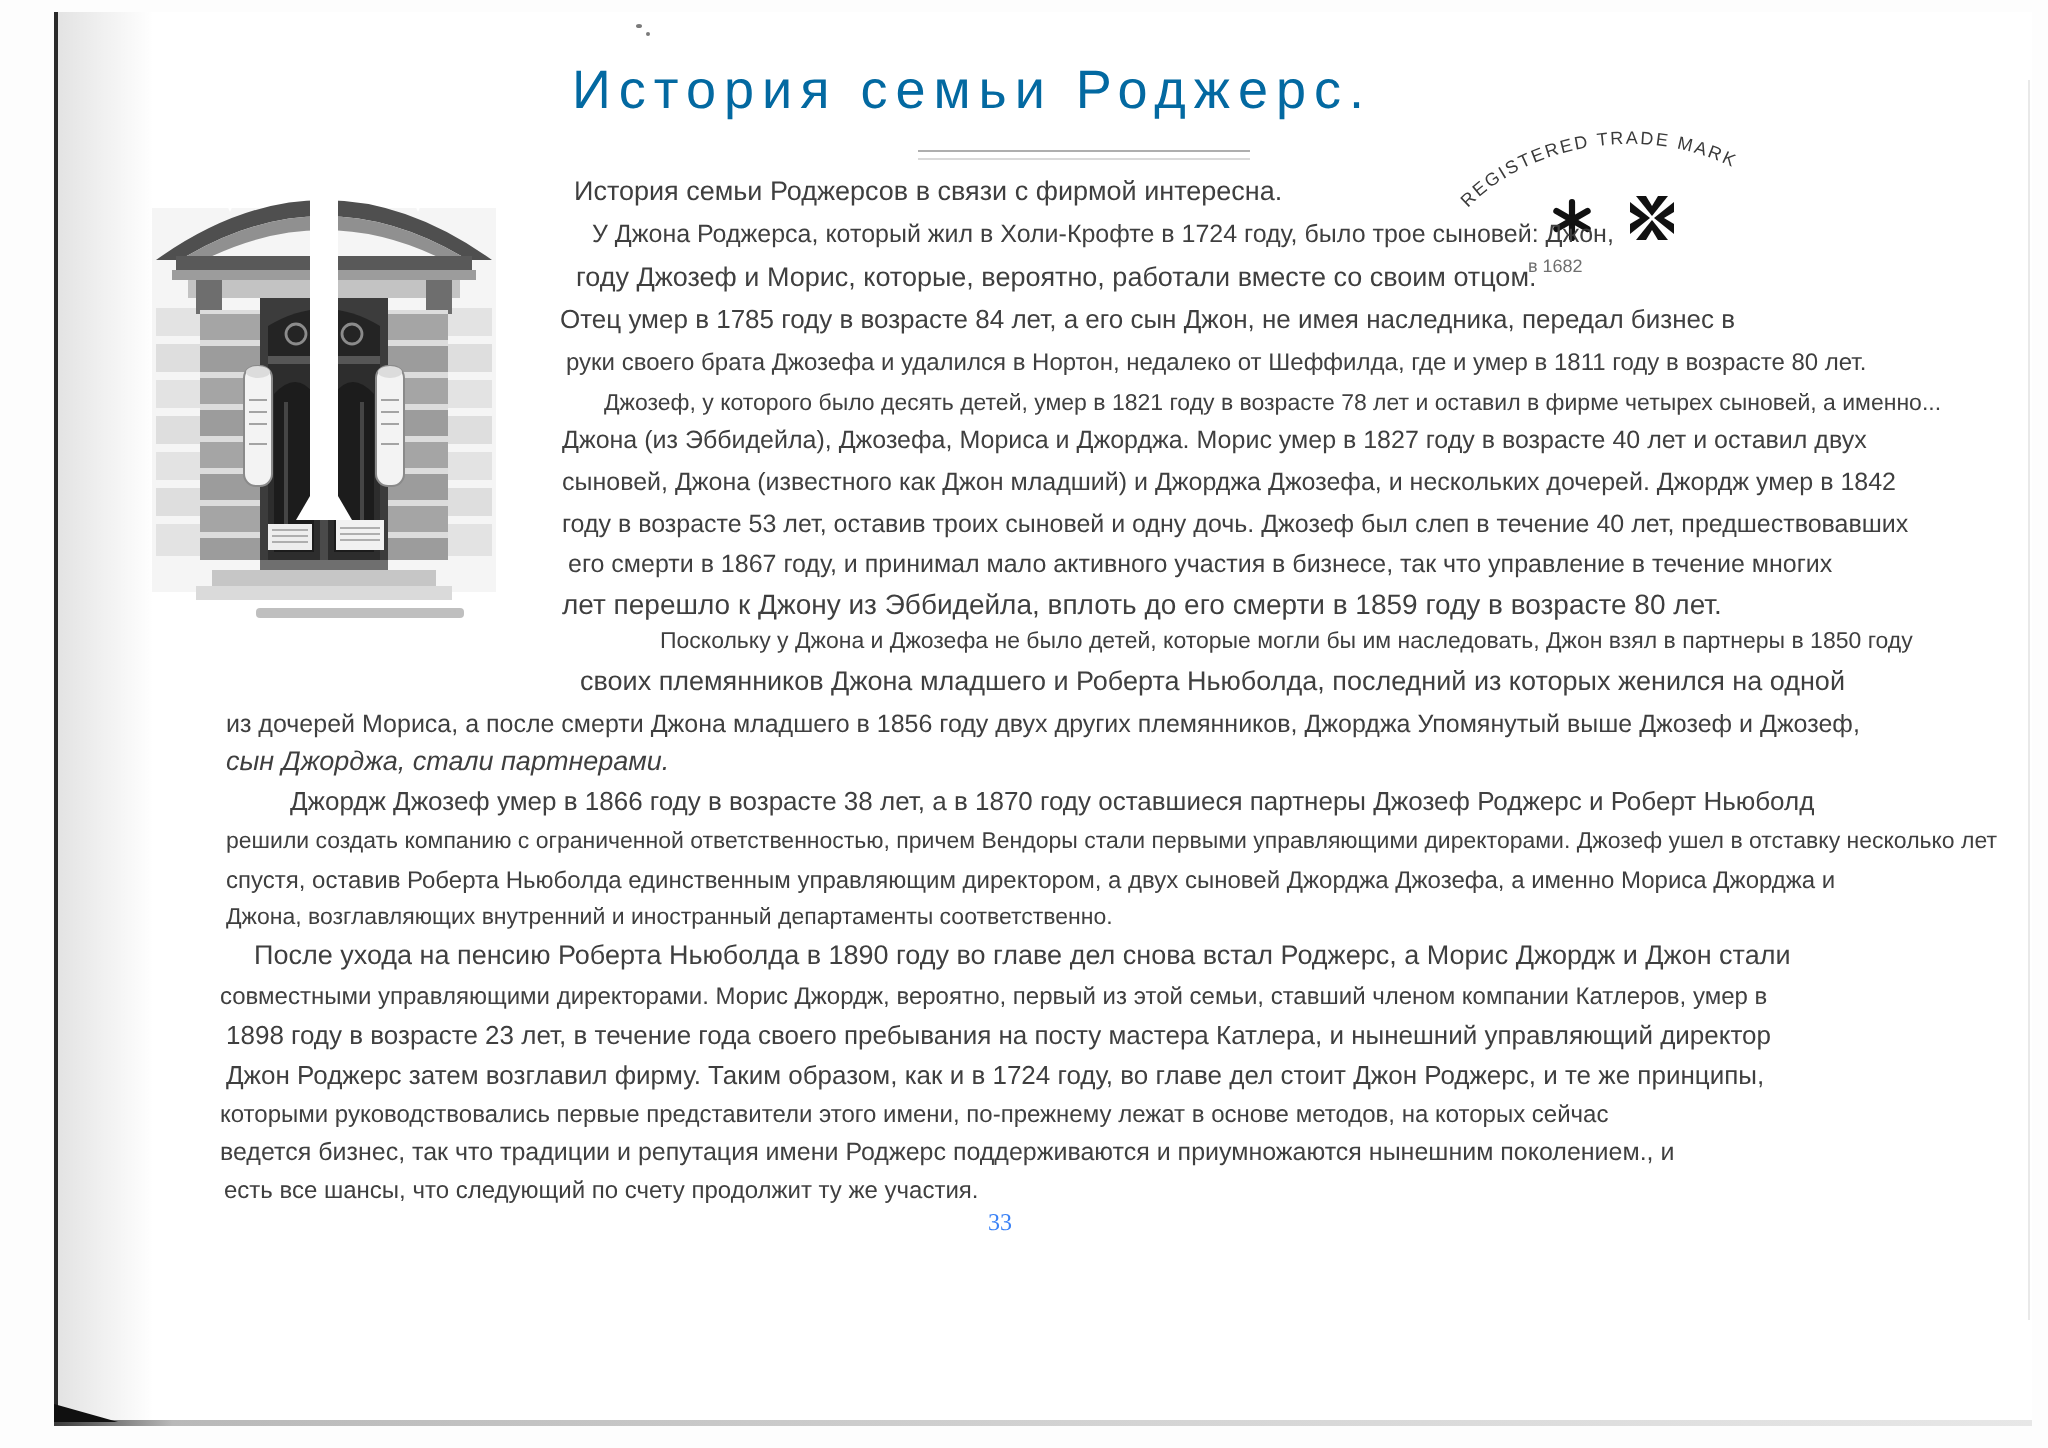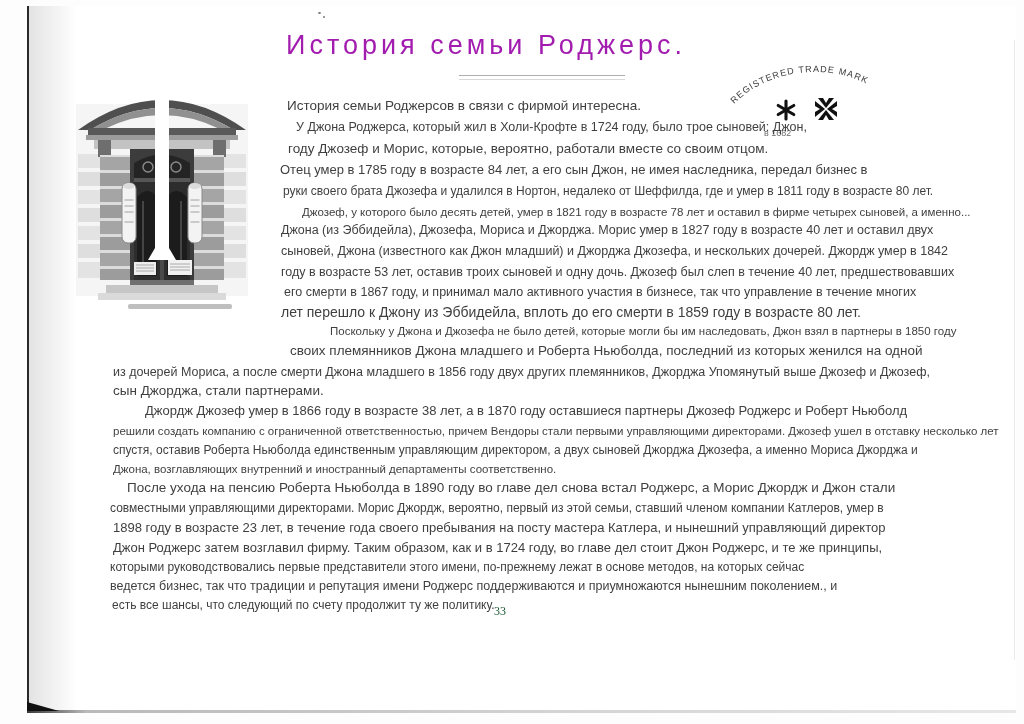--- a/index.html
+++ b/index.html
@@ -10,26 +10,26 @@
   .sheet-shadow{position:absolute;left:29px;top:6px;width:48px;height:704px;
        background:linear-gradient(to right,rgba(0,0,0,0.11),rgba(0,0,0,0.0));}
   .edge-left{position:absolute;left:27px;top:6px;width:2px;height:704px;background:#2a2a2a;}
   .edge-bottom{position:absolute;left:27px;top:710px;width:989px;height:3px;
        background:linear-gradient(to right,#3a3a3a 0%,#b9b9b9 6%,#d4d4d4 55%,#e7e7e7 100%);}
   .edge-right{position:absolute;left:1014px;top:40px;width:1px;height:620px;background:#e9e9e9;}
   .corner-curl{position:absolute;left:27px;top:702px;width:0;height:0;
        border-bottom:9px solid #101010;border-right:32px solid transparent;}
   .speck{position:absolute;background:#7a7a7a;border-radius:50%;}
   .title{position:absolute;left:286px;top:30px;font-size:27px;letter-spacing:4px;
-       color:#a21caf;white-space:nowrap;}
+       color:#0369a1;white-space:nowrap;}
   .title-rule{position:absolute;left:459px;top:75px;width:166px;height:3px;
        border-top:1px solid #aeaeae;border-bottom:1px solid #d9d9d9;}
-  .ln{position:absolute;color:#3f3f3f;white-space:nowrap;line-height:1.1;margin-top:10px;}
+  .ln{position:absolute;color:#3f3f3f;white-space:nowrap;line-height:1.1;}
   .pagenum{position:absolute;left:494px;top:604px;font-family:"Liberation Serif",serif;
-       font-size:12px;color:#14532d;}
+       font-size:12px;color:#3b82f6;}
   .doorway{position:absolute;left:72px;top:70px;}
   .tmark{position:absolute;left:720px;top:58px;}
 </style>
 </head>
 <body>
 
 <div class="stage">
   <div class="sheet"></div>
   <div class="sheet-shadow"></div>
   <div class="edge-left"></div>
@@ -196,27 +196,27 @@
   <div class="ln" style="left:283px;top:175px;font-size:12px;">руки своего брата Джозефа и удалился в Нортон, недалеко от Шеффилда, где и умер в 1811 году в возрасте 80 лет.</div>
   <div class="ln" style="left:302px;top:196px;font-size:11.5px;">Джозеф, у которого было десять детей, умер в 1821 году в возрасте 78 лет и оставил в фирме четырех сыновей, а именно...</div>
   <div class="ln" style="left:281px;top:214px;font-size:12.5px;">Джона (из Эббидейла), Джозефа, Мориса и Джорджа. Морис умер в 1827 году в возрасте 40 лет и оставил двух</div>
   <div class="ln" style="left:281px;top:235px;font-size:12.5px;text-align:right;">сыновей, Джона (известного как Джон младший) и Джорджа Джозефа, и нескольких дочерей. Джордж умер в 1842</div>
   <div class="ln" style="left:281px;top:256px;font-size:12.5px;">году в возрасте 53 лет, оставив троих сыновей и одну дочь. Джозеф был слеп в течение 40 лет, предшествовавших</div>
   <div class="ln" style="left:284px;top:276px;font-size:12.5px;">его смерти в 1867 году, и принимал мало активного участия в бизнесе, так что управление в течение многих</div>
   <div class="ln" style="left:281px;top:295px;font-size:14px;">лет перешло к Джону из Эббидейла, вплоть до его смерти в 1859 году в возрасте 80 лет.</div>
   <div class="ln" style="left:330px;top:315px;font-size:11.5px;">Поскольку у Джона и Джозефа не было детей, которые могли бы им наследовать, Джон взял в партнеры в 1850 году</div>
   <div class="ln" style="left:290px;top:334px;font-size:13.5px;">своих племянников Джона младшего и Роберта Ньюболда, последний из которых женился на одной</div>
   <div class="ln" style="left:113px;top:356px;font-size:12.5px;">из дочерей Мориса, а после смерти Джона младшего в 1856 году двух других племянников, Джорджа Упомянутый выше Джозеф и Джозеф,</div>
-  <div class="ln" style="left:113px;top:374px;font-size:13.5px;">сын Джорджа, стали партнерами.</div>
+  <div class="ln" style="left:113px;top:374px;font-size:13.5px;font-style:italic;">сын Джорджа, стали партнерами.</div>
   <div class="ln" style="left:145px;top:394px;font-size:13px;">Джордж Джозеф умер в 1866 году в возрасте 38 лет, а в 1870 году оставшиеся партнеры Джозеф Роджерс и Роберт Ньюболд</div>
   <div class="ln" style="left:113px;top:415px;font-size:11.5px;">решили создать компанию с ограниченной ответственностью, причем Вендоры стали первыми управляющими директорами. Джозеф ушел в отставку несколько лет</div>
   <div class="ln" style="left:113px;top:434px;font-size:12px;">спустя, оставив Роберта Ньюболда единственным управляющим директором, а двух сыновей Джорджа Джозефа, а именно Мориса Джорджа и</div>
   <div class="ln" style="left:113px;top:453px;font-size:11.5px;">Джона, возглавляющих внутренний и иностранный департаменты соответственно.</div>
   <div class="ln" style="left:127px;top:471px;font-size:13.5px;">После ухода на пенсию Роберта Ньюболда в 1890 году во главе дел снова встал Роджерс, а Морис Джордж и Джон стали</div>
   <div class="ln" style="left:110px;top:492px;font-size:12px;">совместными управляющими директорами. Морис Джордж, вероятно, первый из этой семьи, ставший членом компании Катлеров, умер в</div>
   <div class="ln" style="left:113px;top:511px;font-size:13px;">1898 году в возрасте 23 лет, в течение года своего пребывания на посту мастера Катлера, и нынешний управляющий директор</div>
   <div class="ln" style="left:113px;top:531px;font-size:13px;">Джон Роджерс затем возглавил фирму. Таким образом, как и в 1724 году, во главе дел стоит Джон Роджерс, и те же принципы,</div>
   <div class="ln" style="left:110px;top:551px;font-size:12px;">которыми руководствовались первые представители этого имени, по-прежнему лежат в основе методов, на которых сейчас</div>
   <div class="ln" style="left:110px;top:570px;font-size:12.5px;">ведется бизнес, так что традиции и репутация имени Роджерс поддерживаются и приумножаются нынешним поколением., и</div>
-  <div class="ln" style="left:112px;top:589px;font-size:12px;">есть все шансы, что следующий по счету продолжит ту же политику.</div>
+  <div class="ln" style="left:112px;top:589px;font-size:12px;">есть все шансы, что следующий по счету продолжит ту же участия.</div>
 
   <div class="pagenum">33</div>
 </div>
 
 </body></html>

